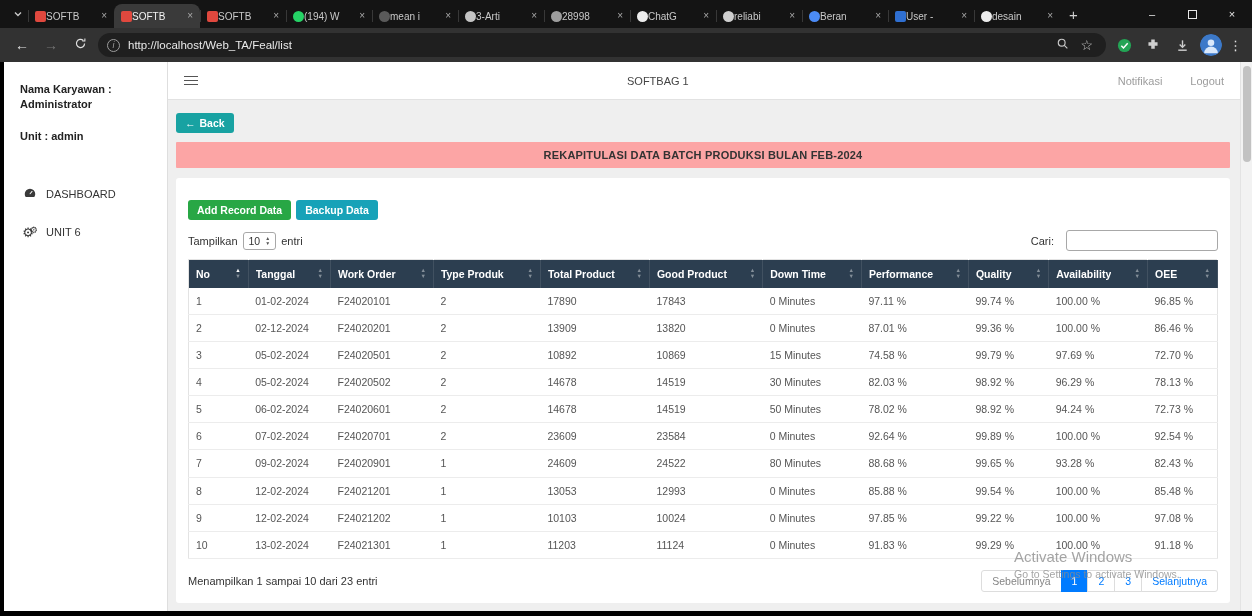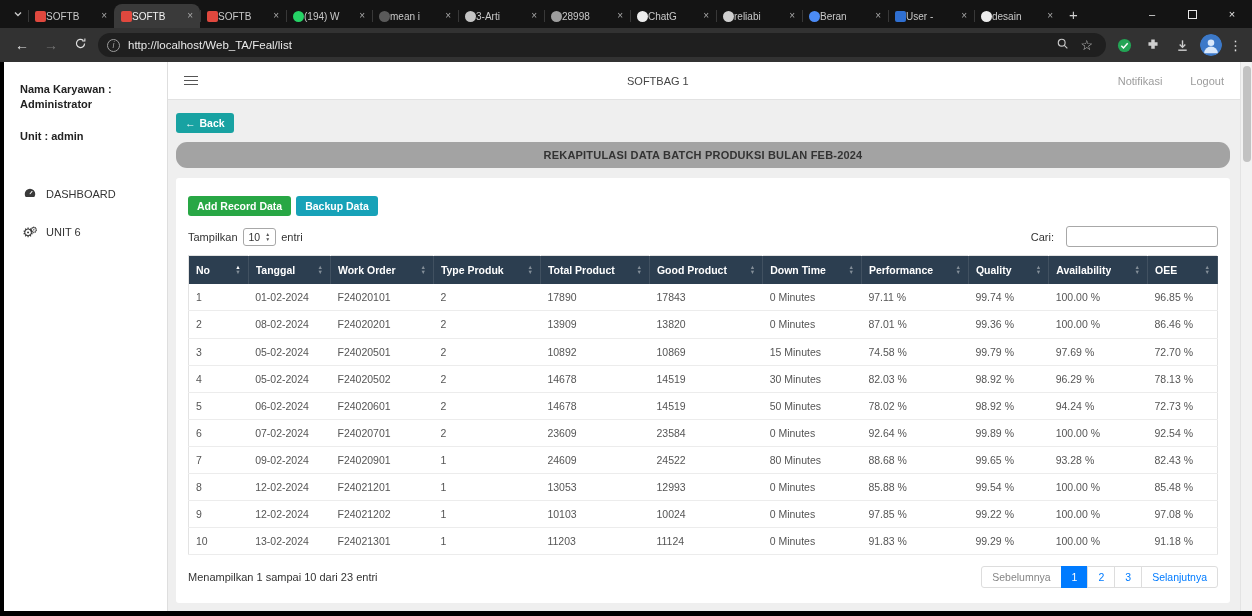--- a/index.html
+++ b/index.html
@@ -53,22 +53,22 @@
   .hamburger i { height:1.6px; background:#555; display:block; }
   .app-title { flex:1; text-align:center; font-size:11px; color:#444; }
   .header-links { display:flex; gap:28px; font-size:11px; color:#9c9c9c; }
   .header-links a { color:#9c9c9c; text-decoration:none; cursor:pointer; }
 
   .content { flex:1; padding:13px 10px 8px 8px; display:flex; flex-direction:column; min-height:0; }
   .btn { display:inline-flex; align-items:center; gap:4px; font-size:10.5px; font-weight:bold; color:#fff; padding:4px 9px; border:none; border-radius:3px; font-family:inherit; cursor:pointer; }
   .btn-back { background:#18a2a2; }
   .btn-add  { background:#28a745; }
   .btn-backup { background:#17a2b8; }
-  .title-bar { background:#a3a3a3; border-radius:11px; margin-top:9px; padding:7px 10px; text-align:center; font-size:11px; font-weight:bold; color:#333; letter-spacing:.2px; }
-  .card { background:#fff; border-radius:3px; margin-top:10px; padding:15px 12px; flex:1; display:flex; flex-direction:column; min-height:0; overflow:hidden;justify-content:flex-end; }
+  .title-bar { background:#fca5a5; border-radius:1px; margin-top:9px; padding:7px 10px; text-align:center; font-size:11px; font-weight:bold; color:#333; letter-spacing:.2px; }
+  .card { background:#fff; border-radius:3px; margin-top:10px; padding:22px 12px; flex:1; display:flex; flex-direction:column; min-height:0; overflow:hidden; }
   .btn-row { display:flex; gap:5px; }
   .controls-row { display:flex; justify-content:space-between; align-items:center; margin-top:10px; font-size:11px; color:#333; }
   .length-ctl { display:flex; align-items:center; gap:5px; }
   .length-select { display:inline-flex; align-items:center; gap:5px; border:1px solid #a8a8a8; border-radius:3px; padding:2px 5px; font-size:10.5px; color:#333; background:#fff; cursor:pointer; }
   .spin { display:flex; flex-direction:column; font-size:5px; line-height:1; color:#555; }
   .spin i { font-style:normal; }
   .search-ctl { display:flex; align-items:center; gap:12px; }
   .search-input { width:152px; height:21px; border:1px solid #a8a8a8; border-radius:3px; padding:0 6px; font-size:11px; font-family:inherit; }
 
   .data-table { width:100%; border-collapse:collapse; table-layout:fixed; margin-top:8px; font-size:10.5px; line-height:1.15; border:1px solid #e3e3e3; }
@@ -419,21 +419,21 @@
                   <td>17890</td>
                   <td>17843</td>
                   <td>0 Minutes</td>
                   <td>97.11 %</td>
                   <td>99.74 %</td>
                   <td>100.00 %</td>
                   <td>96.85 %</td>
                 </tr>
                 <tr>
                   <td>2</td>
-                  <td>08-02-2024</td>
+                  <td>02-12-2024</td>
                   <td>F24020201</td>
                   <td>2</td>
                   <td>13909</td>
                   <td>13820</td>
                   <td>0 Minutes</td>
                   <td>87.01 %</td>
                   <td>99.36 %</td>
                   <td>100.00 %</td>
                   <td>86.46 %</td>
                 </tr>
@@ -558,13 +558,17 @@
           </div>
         </div>
       </div>
     </div>
 
     <div class="scrollbar">
       <div class="scroll-thumb"></div>
     </div>
   </div>
 
+  <div class="watermark">
+    <div class="wm1">Activate Windows</div>
+    <div class="wm2">Go to Settings to activate Windows.</div>
+  </div>
 </div>
 
 </body></html>

